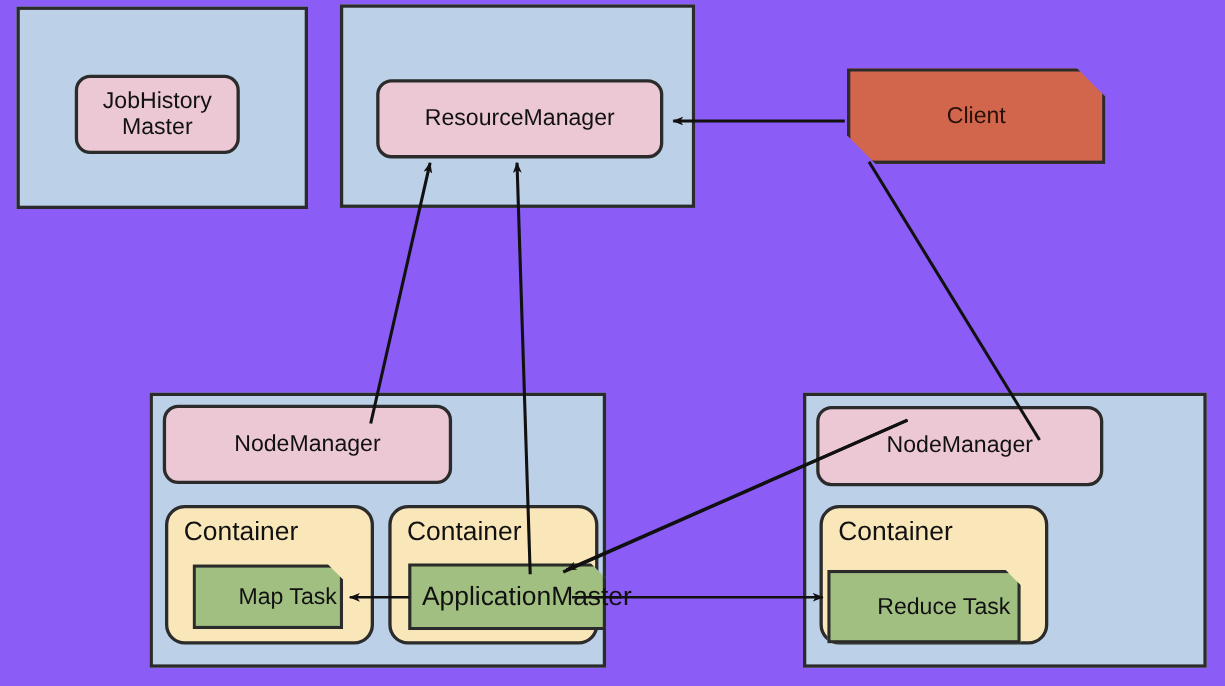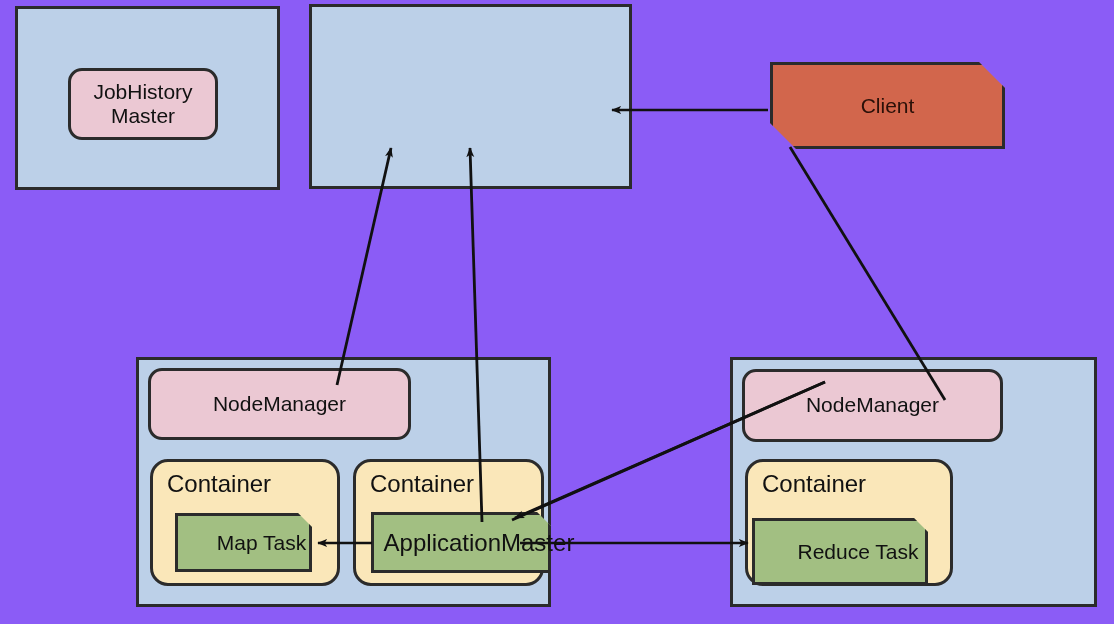--- a/index.html
+++ b/index.html
@@ -124,20 +124,23 @@
 
   <div class="cluster" style="left:15px; top:6px; width:265px; height:184px;"></div>
   <div class="node-pink f21" style="left:68px; top:68px; width:150px; height:72px;">
     <span>
       <span>JobHistory</span><br>
       <span>Master</span>
     </span>
   </div>
 
   <div class="cluster" style="left:309px; top:4px; width:323px; height:185px;"></div>
+  <div class="node-pink f21" style="left:342px; top:72px; width:261px; height:72px;">
+    <span>ResourceManager</span>
+  </div>
 
   <div class="client f21" style="left:770px; top:62px; width:235px; height:87px;padding-left:12px;">
     <div class="cshape"></div>
     <div class="clabel">Client</div>
   </div>
 
   <div class="cluster" style="left:136px; top:357px; width:415px; height:250px;"></div>
 
   <div class="node-pink f21" style="left:148px; top:368px; width:263px; height:72px;">
     <span>NodeManager</span>

